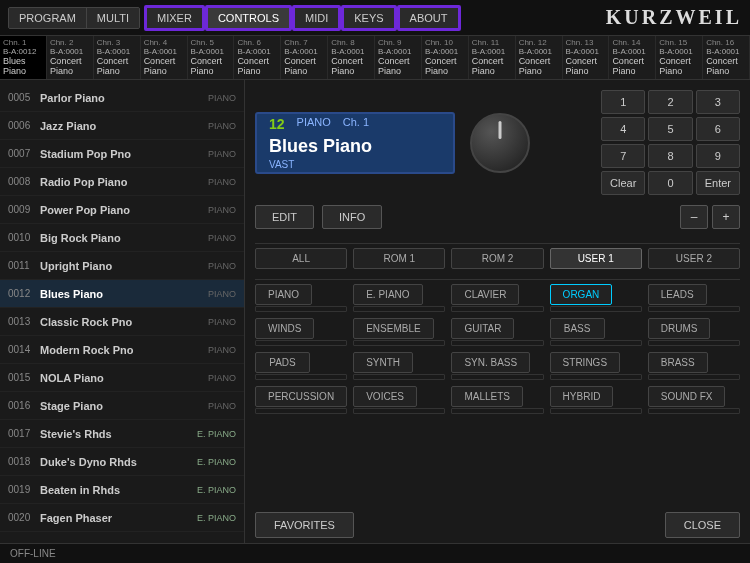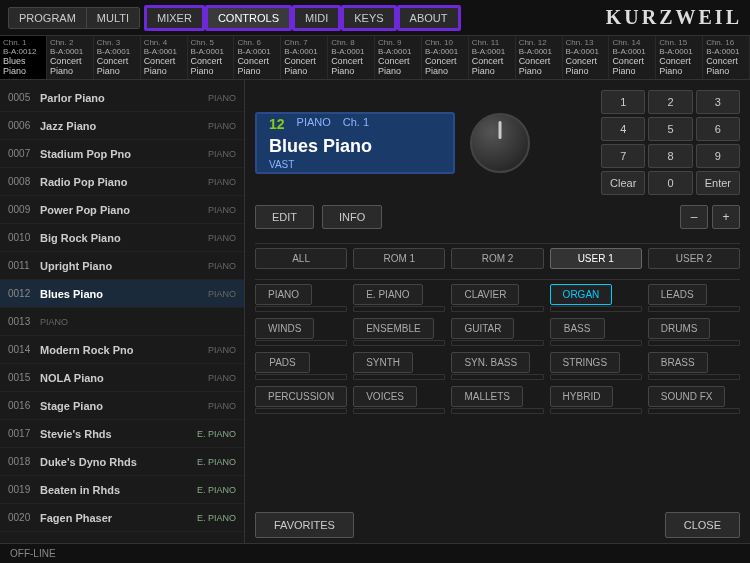--- a/index.html
+++ b/index.html
@@ -455,20 +455,21 @@
     <span class="prog-name">Upright Piano</span>
     <span class="prog-cat">PIANO</span>
   </div>
       <div class="prog-item active">
     <span class="prog-num">0012</span>
     <span class="prog-name">Blues Piano</span>
     <span class="prog-cat">PIANO</span>
   </div>
       <div class="prog-item">
     <span class="prog-num">0013</span>
+    <span class="prog-name">Classic Rock Pno</span>
     <span class="prog-cat">PIANO</span>
   </div>
       <div class="prog-item">
     <span class="prog-num">0014</span>
     <span class="prog-name">Modern Rock Pno</span>
     <span class="prog-cat">PIANO</span>
   </div>
       <div class="prog-item">
     <span class="prog-num">0015</span>
     <span class="prog-name">NOLA Piano</span>

